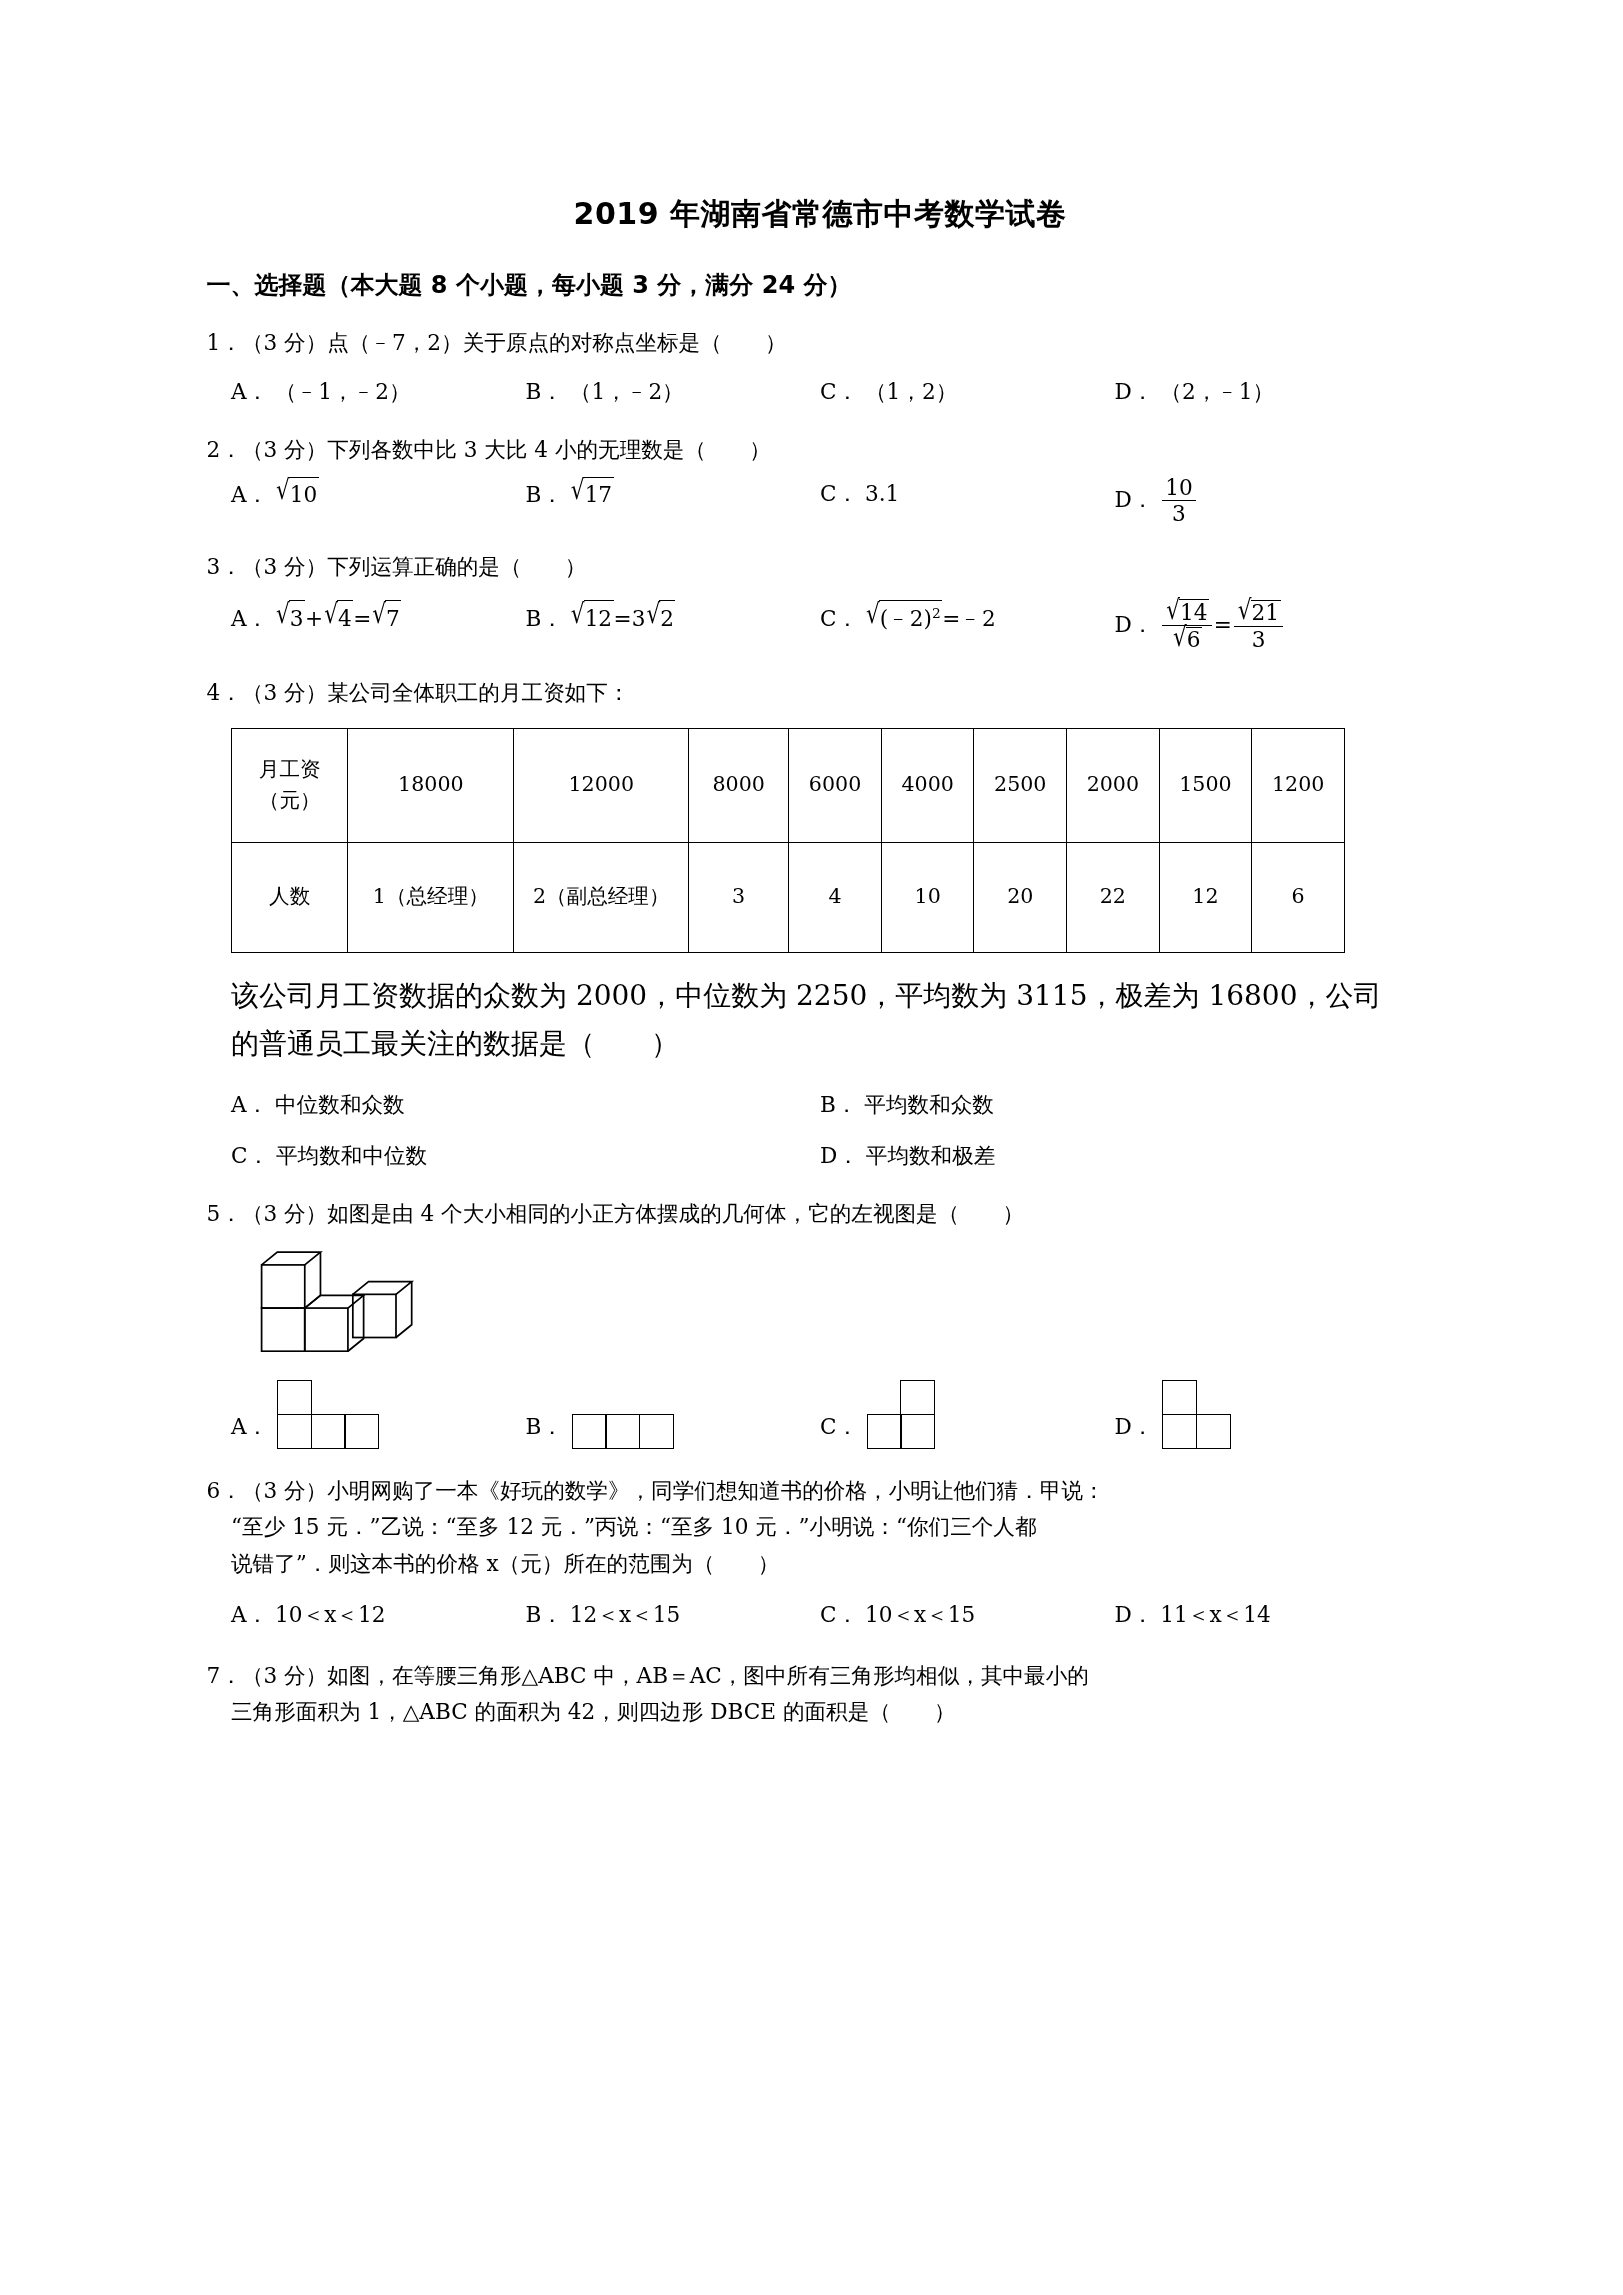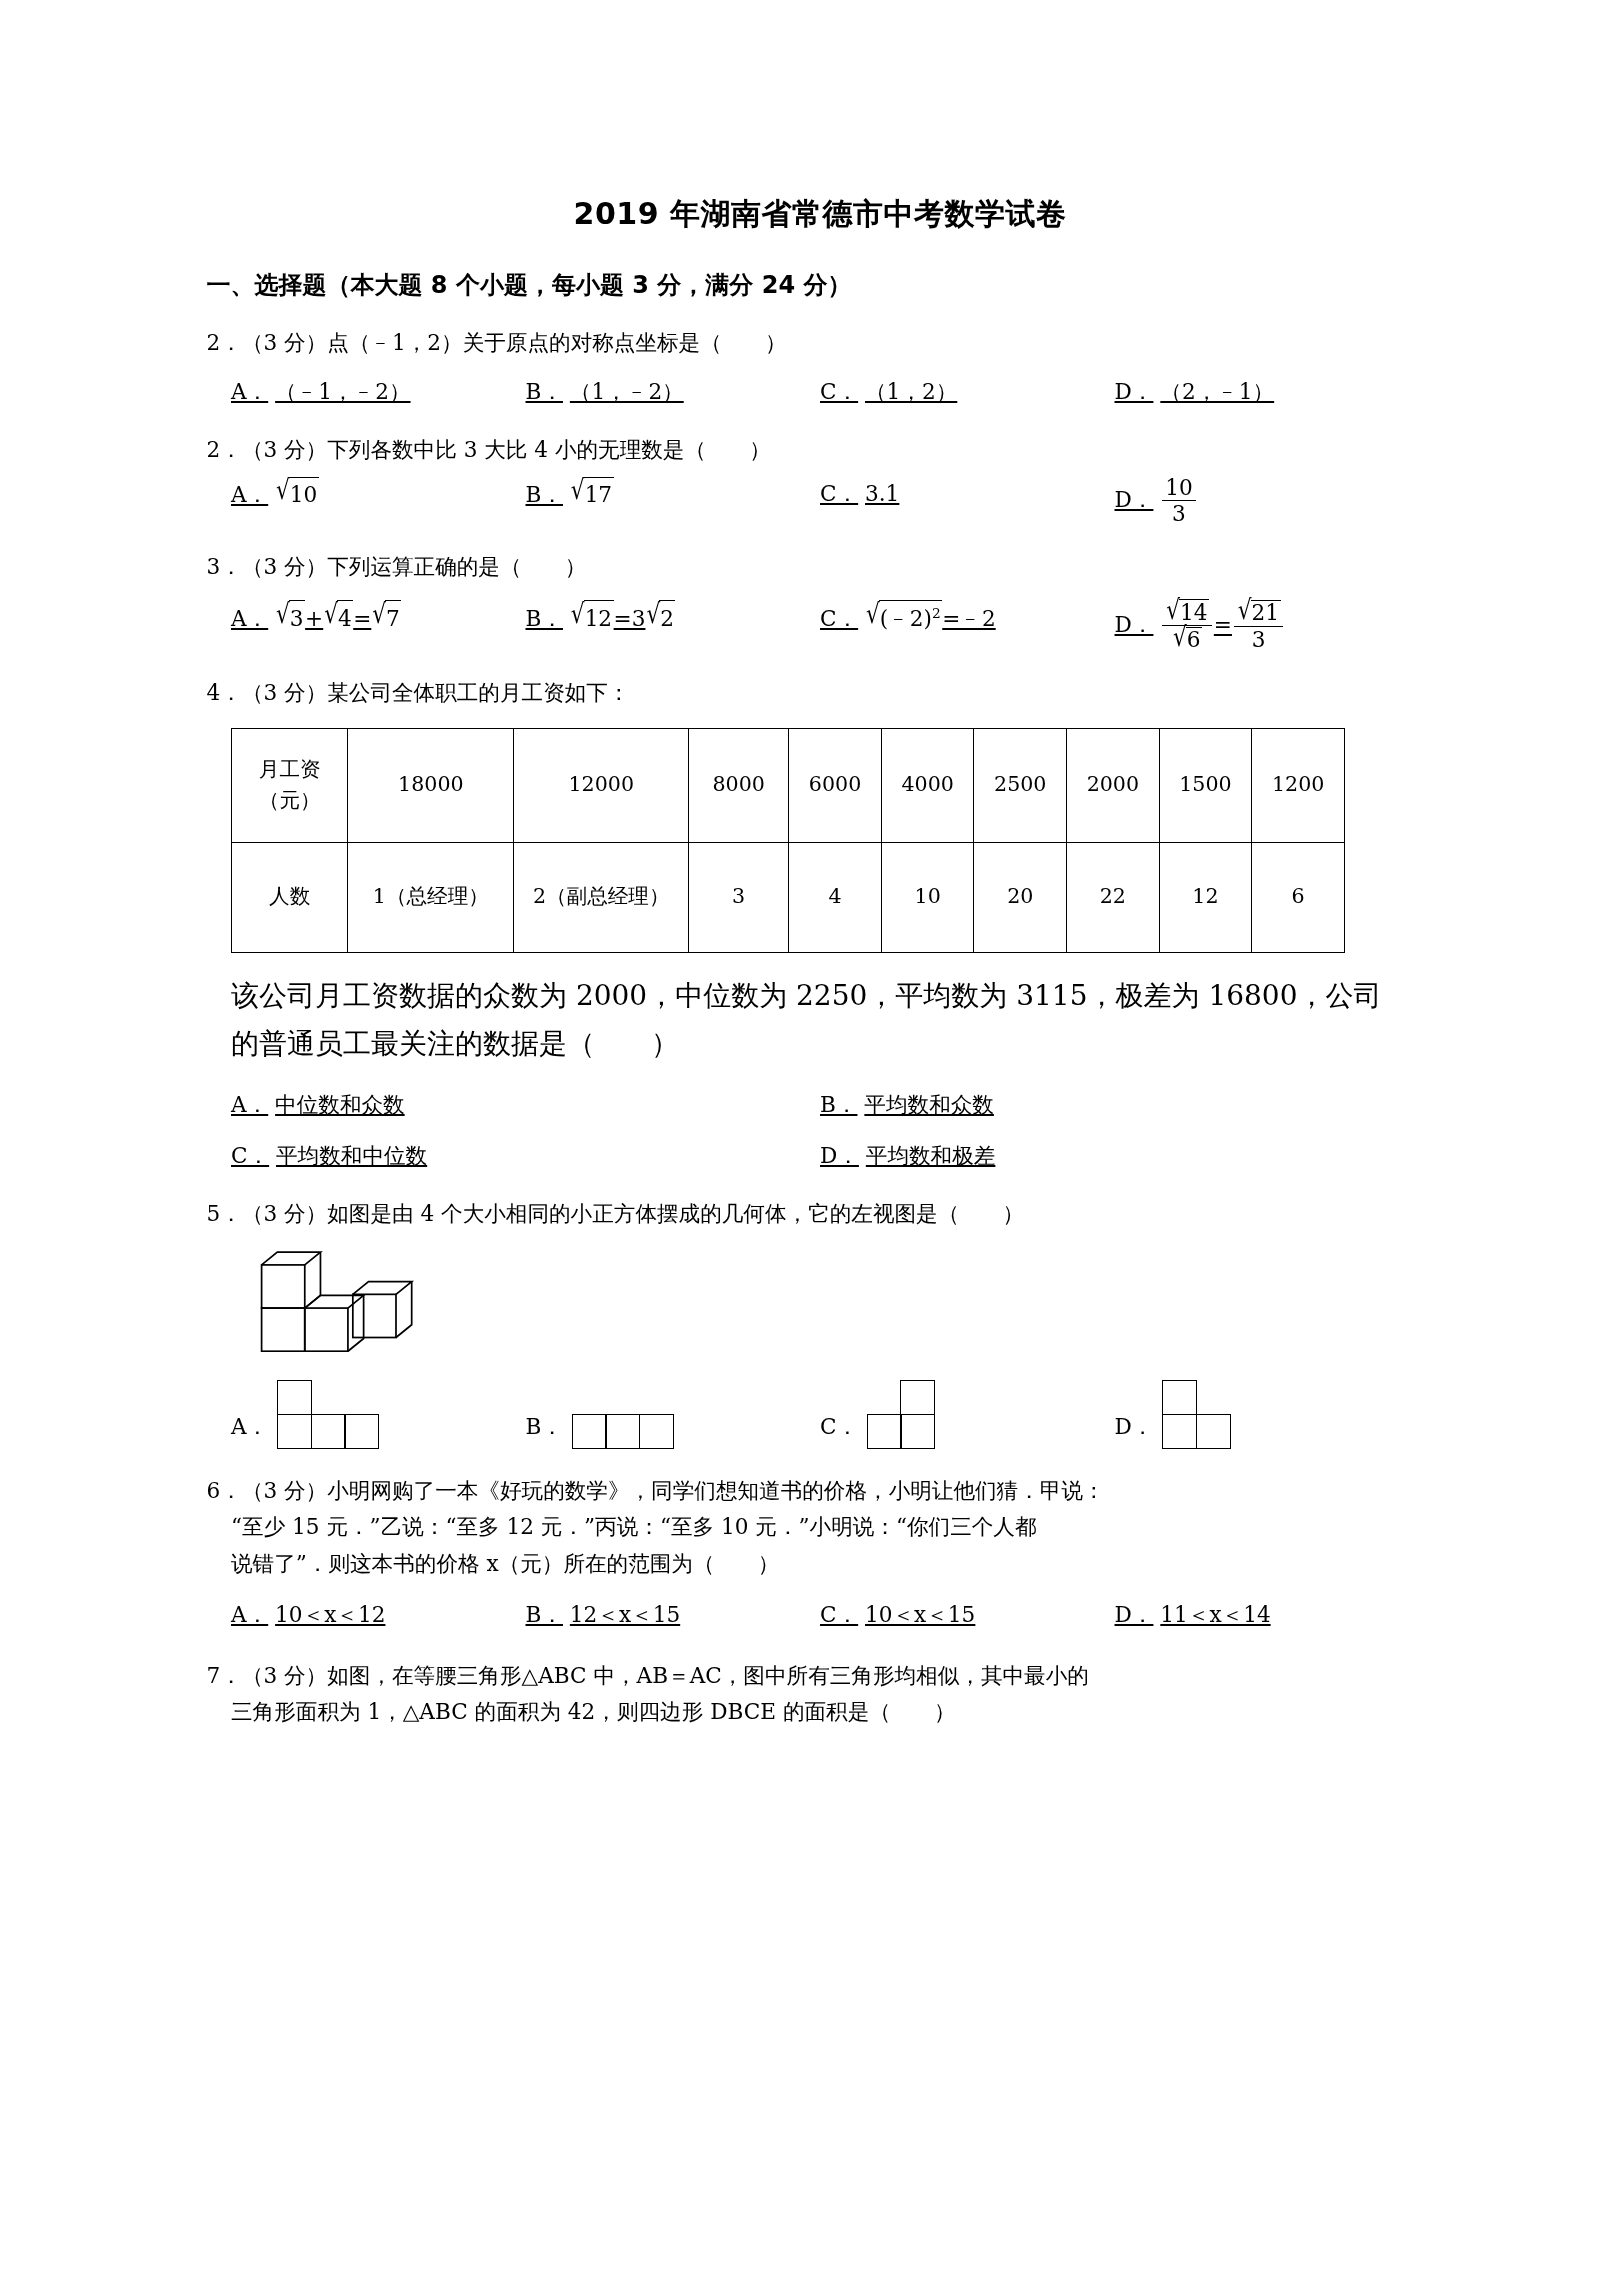--- a/index.html
+++ b/index.html
@@ -62,21 +62,21 @@
 
   .opts {
     display: flex;
     margin-left: 24.5px;
     margin-top: 12.8px;
     font-size: 21.6px;
     line-height: 1.6;
   }
   .opts.cols4 > .opt { width: 25%; }
   .opts.cols2 > .opt { width: 50%; }
-  .opt { white-space: nowrap; text-decoration: underline; }
+  .opt { white-space: nowrap; }
   .opt-lbl { margin-right: 6.9px; }
 
   .opts-tight { margin-top: 6.9px; }
 
   
   .rad {
     display: inline-block;
     position: relative;
     padding-left: 1px;
     white-space: nowrap;
@@ -188,21 +188,21 @@
 <body>
 
 <div class="page">
 <div class="content">
 
   <div class="doc-title">2019 年湖南省常德市中考数学试卷</div>
 
   <div class="section-heading">一、选择题（本大题 8 个小题，每小题 3 分，满分 24 分）</div>
 
   <div class="q">
-    <div class="q-stem">2．（3 分）点（﹣1，2）关于原点的对称点坐标是（　　）</div>
+    <div class="q-stem">1．（3 分）点（﹣7，2）关于原点的对称点坐标是（　　）</div>
     <div class="opts cols4">
       <div class="opt">
         <span class="opt-lbl">A．</span><span>（﹣1，﹣2）</span>
       </div>
       <div class="opt">
         <span class="opt-lbl">B．</span><span>（1，﹣2）</span>
       </div>
       <div class="opt">
         <span class="opt-lbl">C．</span><span>（1，2）</span>
       </div>

